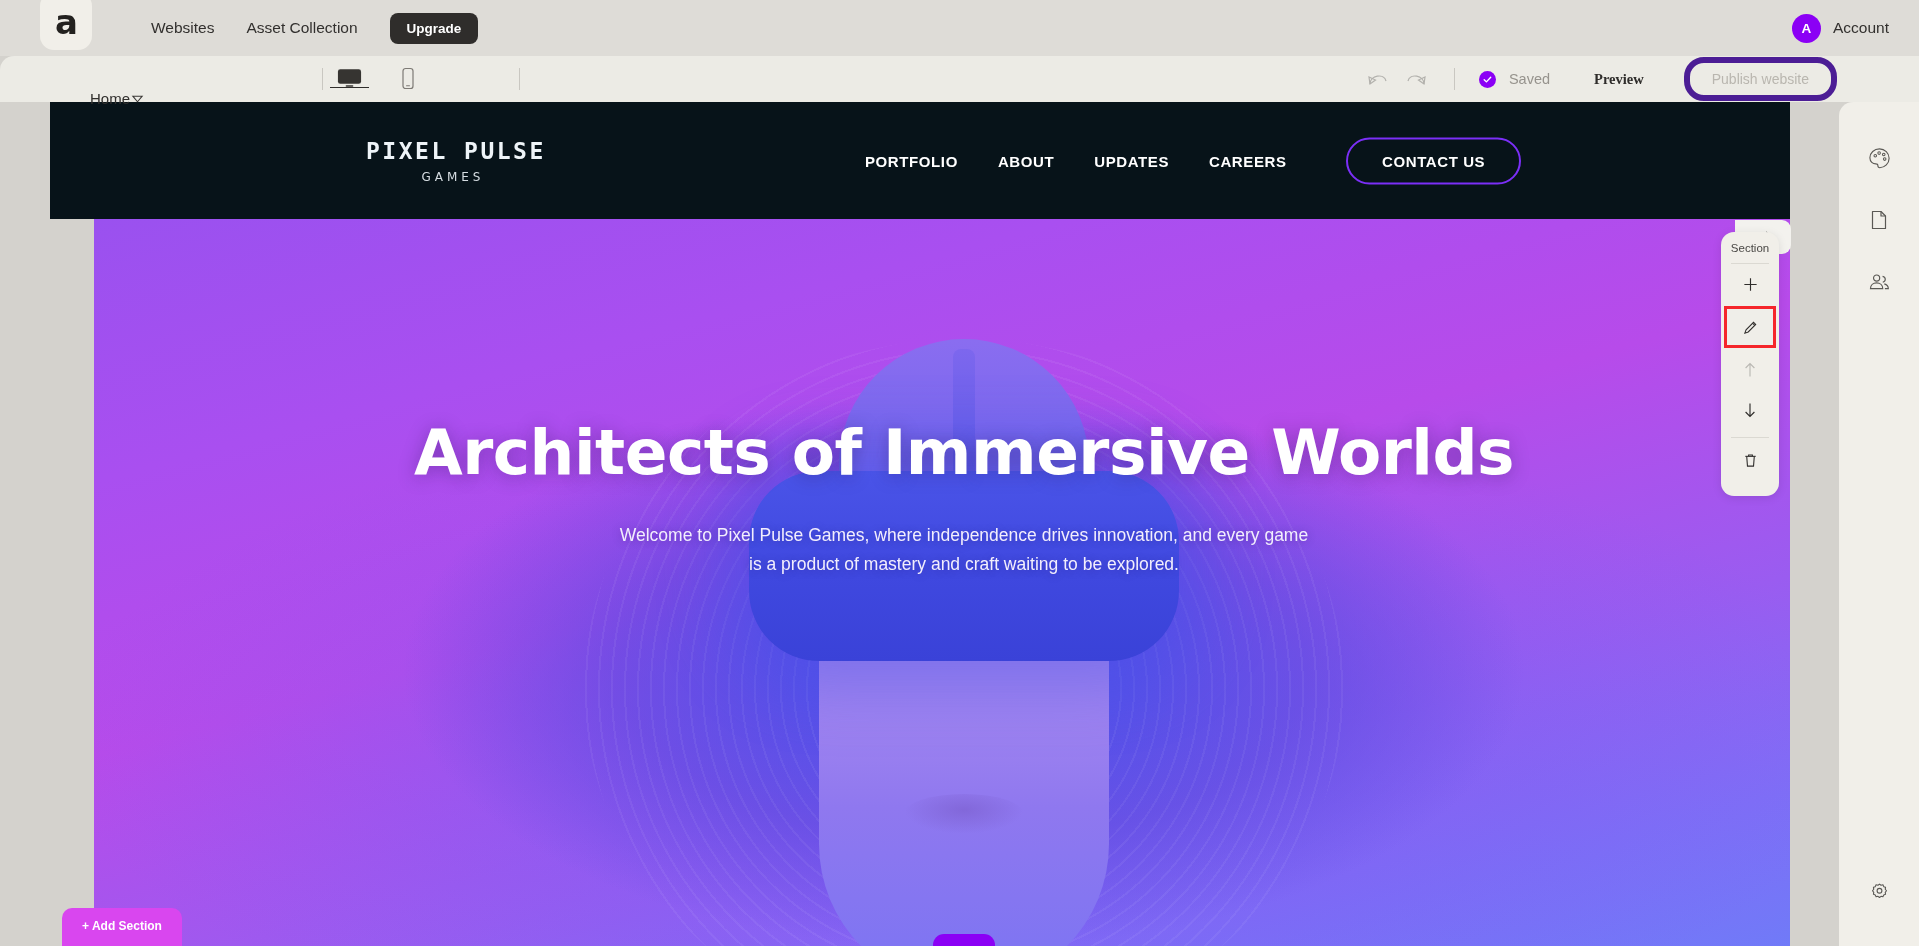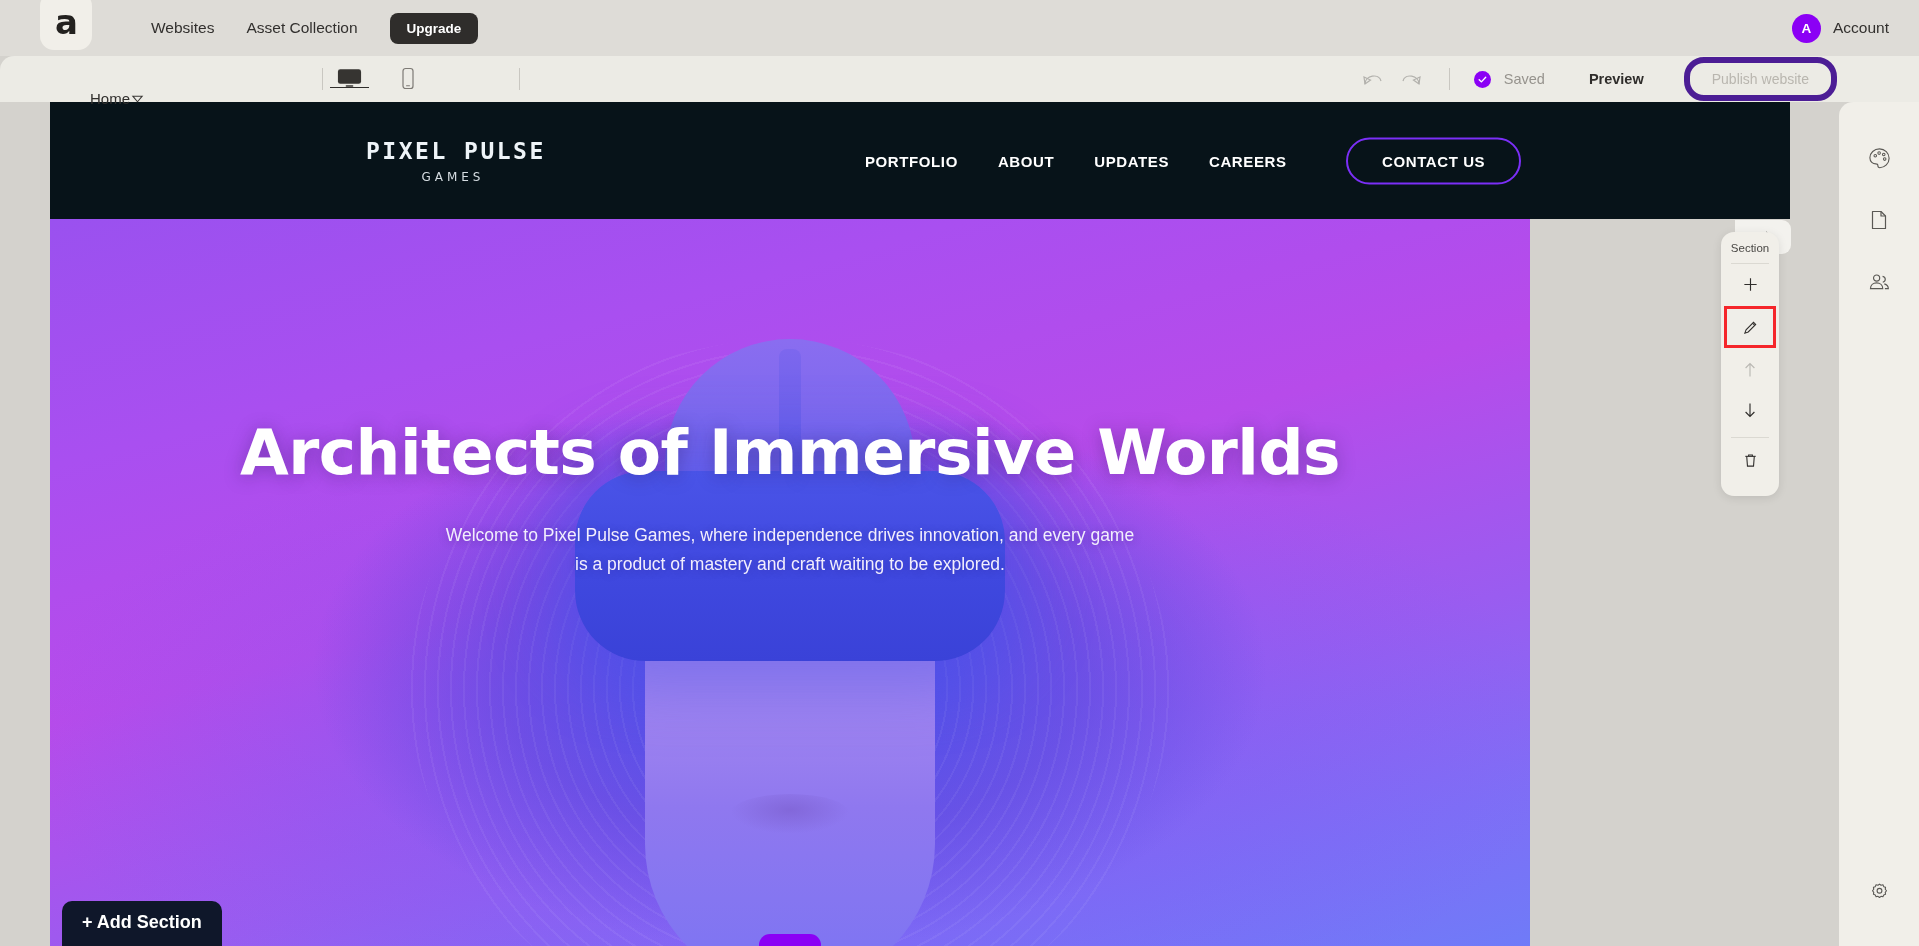--- a/index.html
+++ b/index.html
@@ -143,24 +143,25 @@
   .contact-btn {
     position: absolute; left: 1296px; top: 50%;
     transform: translateY(-50%);
     border: 2px solid #7b2ff7; border-radius: 30px;
     padding: 13px 34px; font-size: 15px; font-weight: 700;
     letter-spacing: .6px; color: #fff; cursor: pointer; white-space: nowrap;
   }
 
   
   .hero {
-    position: relative; width: 1480px; height: 727px;
+    position: relative; width: 1740px; height: 727px;
     overflow: hidden;
     outline: 2px dashed #7b2ff7;
     outline-offset: -2px;
+    margin-left: 44px;
   }
   .hero-bg {
     position: absolute; inset: 0;
     background:
       radial-gradient(ellipse 52% 62% at 50% 62%, rgba(64,82,235,.95) 0%, rgba(80,70,220,.55) 38%, rgba(150,70,230,0) 62%),
       radial-gradient(ellipse 90% 80% at 50% 72%, rgba(110,95,245,.55) 0%, rgba(150,80,230,0) 58%),
       linear-gradient(165deg, #9a51ef 0%, #a94ff0 22%, #b74bea 45%, #9a5cf0 68%, #7f6ef6 86%, #6f7bf8 100%);
   }
   
   .headset {
@@ -278,22 +279,22 @@
     position: absolute; bottom: 32px; left: 50%;
     transform: translateX(-50%);
     width: 44px; height: 44px;
     display: flex; align-items: center; justify-content: center;
     cursor: pointer;
   }
 
   
   .add-section {
     position: absolute; left: 62px; bottom: 0px;
-    background: #0f172a; color: #ffffff;
-    font-size: 18px; font-weight: 600;
+    background: #d946ef; color: #ffffff;
+    font-size: 12px; font-weight: 600;
     padding: 11px 20px 13px;
     border-radius: 10px 10px 0 0;
     cursor: pointer; z-index: 38; white-space: nowrap;
   }
 
   .icon { display: block; }
 </style>
 </head>
 <body>
 
@@ -360,21 +361,21 @@
     </div>
     <div class="tb-divider" style="margin:0 24px;"></div>
     <div class="saved-group">
       <span class="saved-check">
         <svg class="icon" width="11" height="11" viewBox="0 0 12 12">
           <path d="M2.4 6.2 L4.8 8.6 L9.5 3.6" fill="none" stroke="#ffffff" stroke-width="1.5" stroke-linecap="round" stroke-linejoin="round"></path>
         </svg>
       </span>
       <span class="saved-text">Saved</span>
     </div>
-    <div class="preview-btn" style="margin-left:44px;">Preview</div>
+    <div class="preview-btn" style="margin-left:44px;font-family:Liberation Serif, serif;">Preview</div>
     <div class="publish-btn" style="margin-left:40px;">Publish website</div>
   </div>
 </div>
 
 <div class="canvas-wrap">
 
   <div class="site-header">
     <div class="site-logo">
       <div class="site-logo-main">PIXEL PULSE</div>
       <div class="site-logo-sub">GAMES</div>

